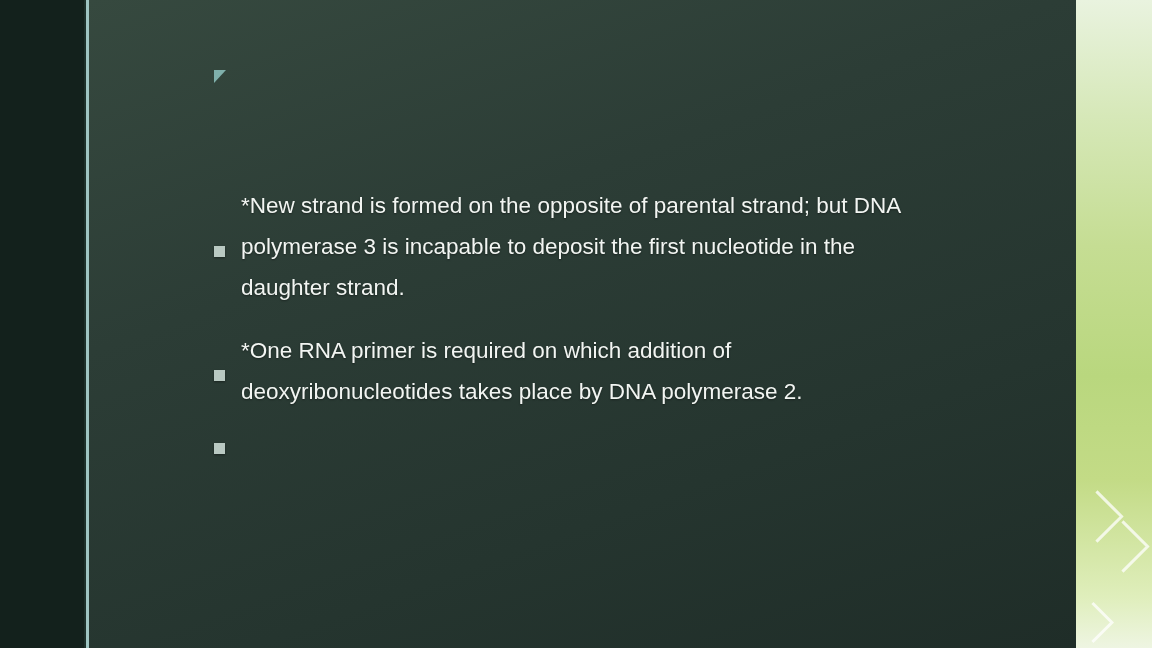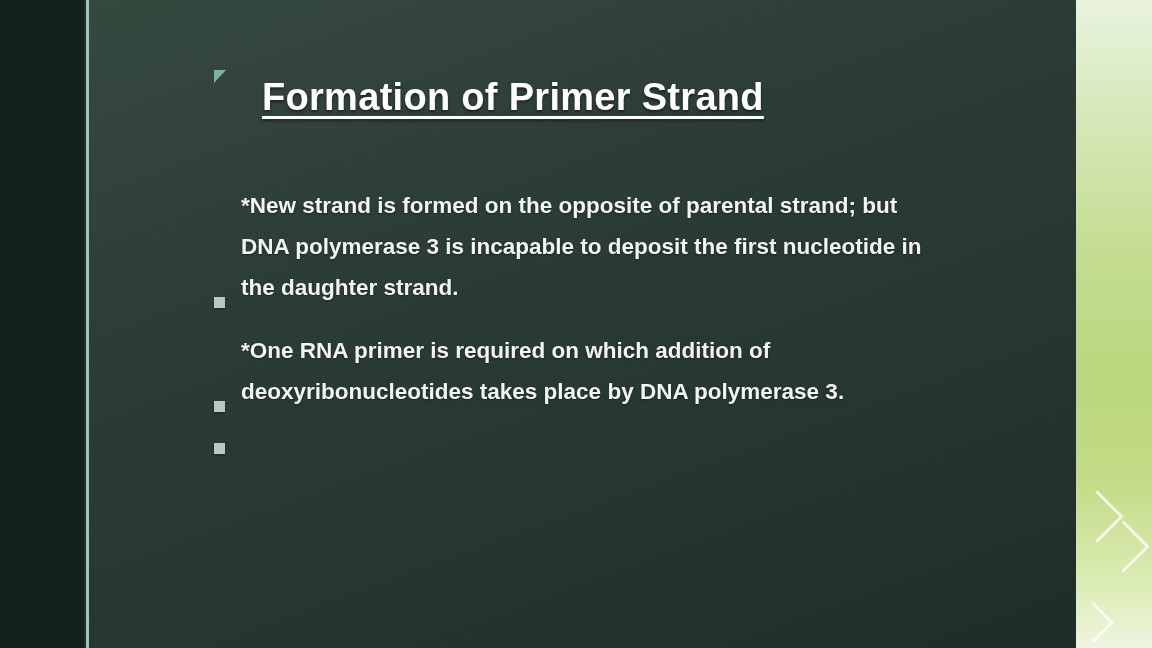--- a/index.html
+++ b/index.html
@@ -84,23 +84,22 @@
   }
 
   
   .body-list {
     position: absolute;
     left: 214px; top: 185px;
     width: 790px;
   }
   .bullet-row {
     display: flex;
-    align-items: flex-end;
+    align-items: center;
     margin-bottom: 22px;
-    font-weight: bold;
   }
   .bullet-marker {
     flex: 0 0 auto;
     width: 11px;
     height: 11px;
     background: #b9c9c2;
     margin-top: 9px;
     margin-right: 16px;
     box-shadow: 0 1px 2px rgba(0,0,0,0.4);
   }
@@ -124,32 +123,31 @@
   <div class="left-rule"></div>
   <div class="content-bg"></div>
 
   <div class="right-panel">
     <div class="chev c1"></div>
     <div class="chev c2"></div>
     <div class="chev c3"></div>
   </div>
 
   <div class="title-bullet"></div>
-  <div class="slide-title">Formation of Primer Strand</div>
 
   <div class="body-list">
 
     <div class="bullet-row">
       <span class="bullet-marker"></span>
       <span class="bullet-text w1">*New strand is formed on the opposite of parental strand; but DNA polymerase 3 is incapable to deposit the first nucleotide in the daughter strand.</span>
     </div>
 
     <div class="bullet-row">
       <span class="bullet-marker"></span>
-      <span class="bullet-text w2">*One RNA primer is required on which addition of deoxyribonucleotides takes place by DNA polymerase 3.</span>
+      <span class="bullet-text w2">*One RNA primer is required on which addition of deoxyribonucleotides takes place by DNA polymerase 2.</span>
     </div>
 
     <div class="bullet-row">
       <span class="bullet-marker"></span>
     </div>
 
   </div>
 </div>
 
 </body></html>

